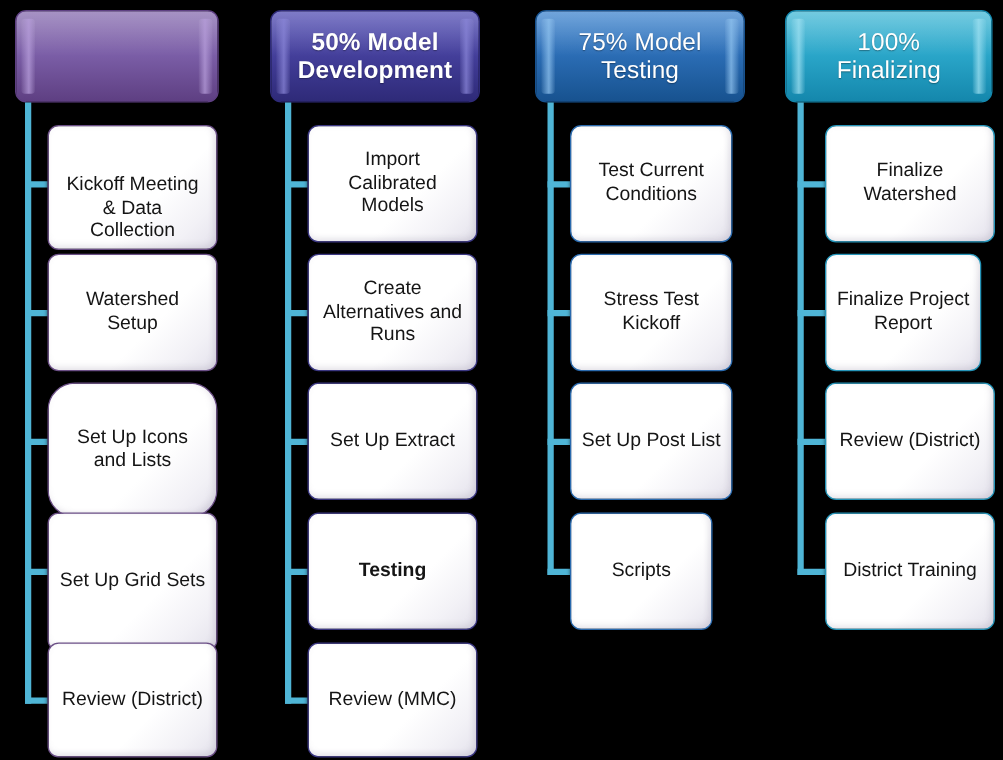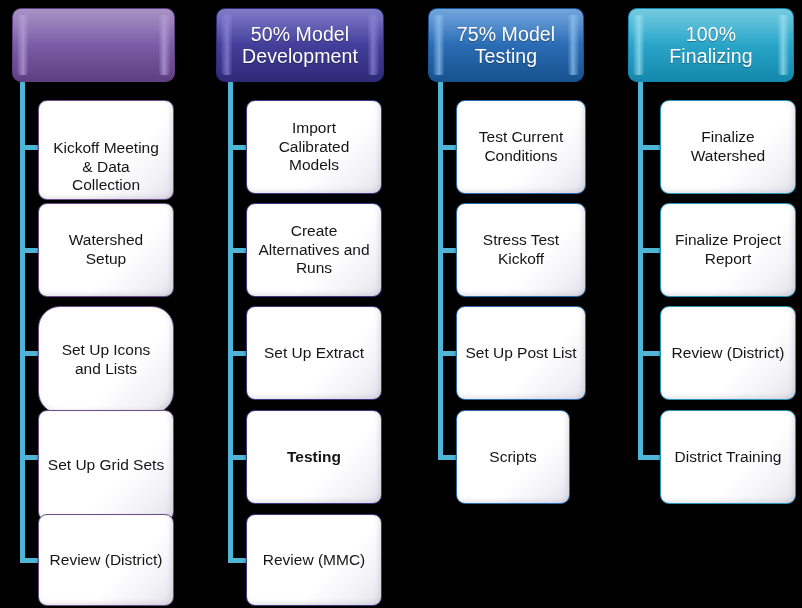--- a/index.html
+++ b/index.html
@@ -135,21 +135,21 @@
       <div class="stub" style="left: 20px; top: 455px; width: 18px; background: rgb(79, 181, 214);"></div>
       <div class="task-box" style="left: 38px; width: 136px; top: 410px; height: 111px; border-color: rgb(107, 79, 134);">
         <span class="tb-label">Set Up Grid Sets</span>
       </div>
       <div class="stub" style="left: 20px; top: 558px; width: 18px; background: rgb(79, 181, 214);"></div>
       <div class="task-box" style="left: 38px; width: 136px; top: 514px; height: 92px; border-color: rgb(107, 79, 134);">
         <span class="tb-label">Review (District)</span>
       </div>
     </div>
     <div class="column" style="left: 0px;">
-      <div class="phase-header" style="left: 216px; width: 168px; top: 8px; height: 74px; background: linear-gradient(rgb(91, 87, 184) 0%, rgb(68, 63, 155) 48%, rgb(46, 42, 120) 100%); border: 1px solid rgb(46, 42, 120);">
+      <div class="phase-header" style="left: 216px; width: 168px; top: 8px; height: 74px; background: linear-gradient(rgb(91, 87, 184) 0%, rgb(68, 63, 155) 48%, rgb(46, 42, 120) 100%); border: 1px solid rgb(46, 42, 120); font-weight: bold;">
         <span class="sheen"></span>
         <span class="bevel-left" style="background: linear-gradient(to right, rgba(255, 255, 255, 0.05), rgb(138, 134, 216) 55%, rgba(255, 255, 255, 0.06)); opacity: 0.75; border-radius: 3px;"></span>
         <span class="bevel-right" style="background: linear-gradient(to right, rgba(255, 255, 255, 0.06), rgb(138, 134, 216) 45%, rgba(255, 255, 255, 0.05)); opacity: 0.75; border-radius: 3px;"></span>
         <span class="hdr-label">50% Model Development</span>
       </div>
       <div class="rail" style="left: 228px; top: 82px; height: 481px; background: rgb(79, 181, 214);"></div>
       <div class="stub" style="left: 228px; top: 145px; width: 18px; background: rgb(79, 181, 214);"></div>
       <div class="task-box" style="left: 246px; width: 136px; top: 100px; height: 94px; border-color: rgb(59, 55, 130);">
         <span class="tb-label">Import Calibrated Models</span>
       </div>
@@ -164,21 +164,21 @@
       <div class="stub" style="left: 228px; top: 455px; width: 18px; background: rgb(79, 181, 214);"></div>
       <div class="task-box" style="left: 246px; width: 136px; top: 410px; height: 94px; border-color: rgb(59, 55, 130); font-weight: bold;">
         <span class="tb-label">Testing</span>
       </div>
       <div class="stub" style="left: 228px; top: 558px; width: 18px; background: rgb(79, 181, 214);"></div>
       <div class="task-box" style="left: 246px; width: 136px; top: 514px; height: 92px; border-color: rgb(59, 55, 130);">
         <span class="tb-label">Review (MMC)</span>
       </div>
     </div>
     <div class="column" style="left: 0px;">
-      <div class="phase-header" style="left: 428px; width: 156px; top: 8px; height: 74px; background: linear-gradient(rgb(74, 140, 210) 0%, rgb(43, 109, 181) 48%, rgb(23, 82, 143) 100%); border: 1px solid rgb(23, 82, 143);">
+      <div class="phase-header" style="left: 428px; width: 168px; top: 8px; height: 74px; background: linear-gradient(rgb(74, 140, 210) 0%, rgb(43, 109, 181) 48%, rgb(23, 82, 143) 100%); border: 1px solid rgb(23, 82, 143);">
         <span class="sheen"></span>
         <span class="bevel-left" style="background: linear-gradient(to right, rgba(255, 255, 255, 0.05), rgb(143, 194, 238) 55%, rgba(255, 255, 255, 0.06)); opacity: 0.75; border-radius: 3px;"></span>
         <span class="bevel-right" style="background: linear-gradient(to right, rgba(255, 255, 255, 0.06), rgb(143, 194, 238) 45%, rgba(255, 255, 255, 0.05)); opacity: 0.75; border-radius: 3px;"></span>
         <span class="hdr-label">75% Model Testing</span>
       </div>
       <div class="rail" style="left: 438px; top: 82px; height: 378px; background: rgb(79, 181, 214);"></div>
       <div class="stub" style="left: 438px; top: 145px; width: 18px; background: rgb(79, 181, 214);"></div>
       <div class="task-box" style="left: 456px; width: 130px; top: 100px; height: 94px; border-color: rgb(42, 106, 174);">
         <span class="tb-label">Test Current Conditions</span>
       </div>
@@ -201,21 +201,21 @@
         <span class="bevel-left" style="background: linear-gradient(to right, rgba(255, 255, 255, 0.05), rgb(158, 224, 241) 55%, rgba(255, 255, 255, 0.06)); opacity: 0.75; border-radius: 3px;"></span>
         <span class="bevel-right" style="background: linear-gradient(to right, rgba(255, 255, 255, 0.06), rgb(158, 224, 241) 45%, rgba(255, 255, 255, 0.05)); opacity: 0.75; border-radius: 3px;"></span>
         <span class="hdr-label">100% Finalizing</span>
       </div>
       <div class="rail" style="left: 638px; top: 82px; height: 378px; background: rgb(79, 181, 214);"></div>
       <div class="stub" style="left: 638px; top: 145px; width: 22px; background: rgb(79, 181, 214);"></div>
       <div class="task-box" style="left: 660px; width: 136px; top: 100px; height: 94px; border-color: rgb(37, 148, 184);">
         <span class="tb-label">Finalize Watershed</span>
       </div>
       <div class="stub" style="left: 638px; top: 248px; width: 22px; background: rgb(79, 181, 214);"></div>
-      <div class="task-box" style="left: 660px; width: 136px; top: 203px; height: 94px; border-color: rgb(37, 148, 184);">
+      <div class="task-box" style="left: 660px; width: 125px; top: 203px; height: 94px; border-color: rgb(37, 148, 184);">
         <span class="tb-label">Finalize Project Report</span>
       </div>
       <div class="stub" style="left: 638px; top: 351px; width: 22px; background: rgb(79, 181, 214);"></div>
       <div class="task-box" style="left: 660px; width: 136px; top: 306px; height: 94px; border-color: rgb(37, 148, 184);">
         <span class="tb-label">Review (District)</span>
       </div>
       <div class="stub" style="left: 638px; top: 455px; width: 22px; background: rgb(79, 181, 214);"></div>
       <div class="task-box" style="left: 660px; width: 136px; top: 410px; height: 94px; border-color: rgb(37, 148, 184);">
         <span class="tb-label">District Training</span>
       </div>

